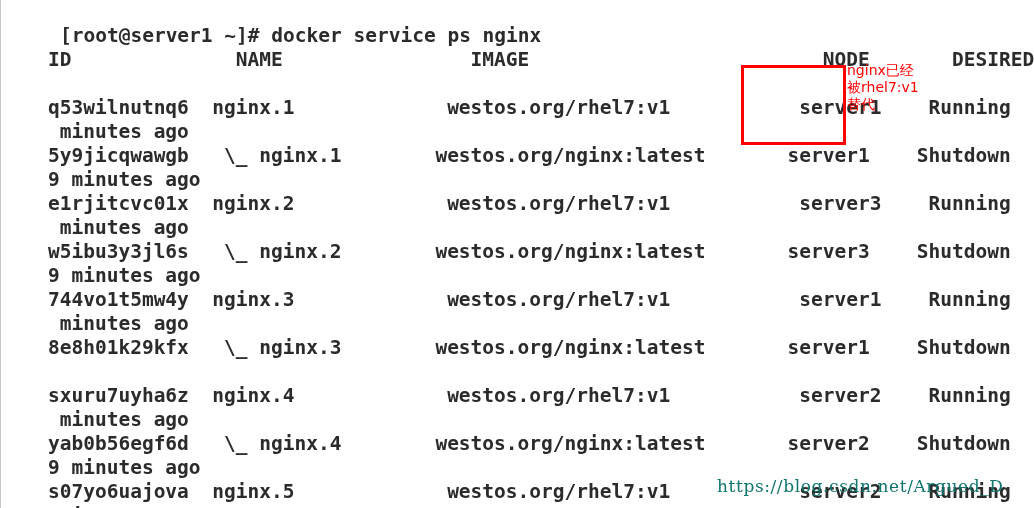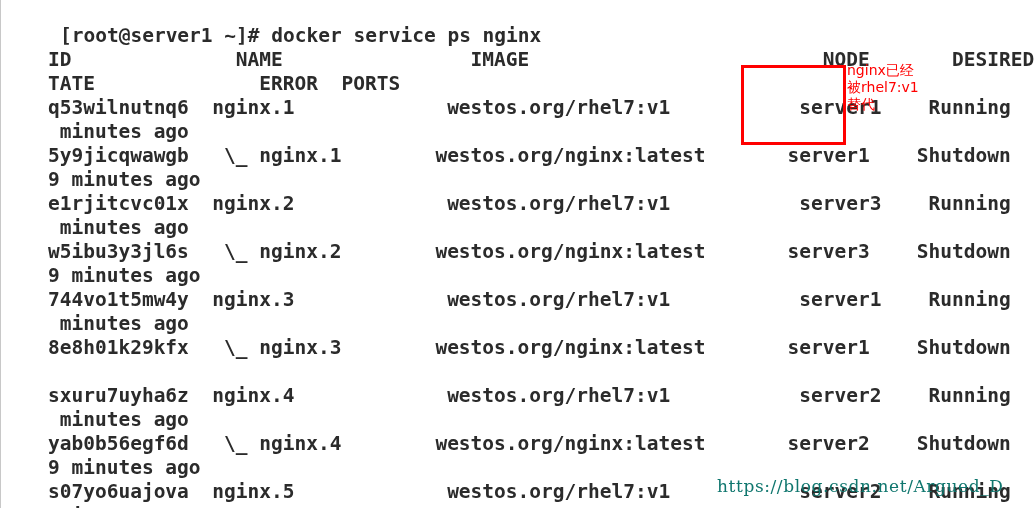--- a/index.html
+++ b/index.html
@@ -94,23 +94,20 @@
 <div id="terminal">
 
   <div class="line" style="top:0px;padding-left:12px;">
     <span class="seg">[root@server1 ~]# docker service ps nginx</span>
   </div>
 
   <div class="line" style="top:24px;">
     <span class="seg">ID              NAME                IMAGE                         NODE       DESIRED STATE   CURRENT S</span>
   </div>
 
-  <div class="line" style="top:48px;">
-    <span class="seg">TATE              ERROR  PORTS</span>
-  </div>
 
   <div class="line" style="top:72px;">
     <span class="seg">q53wilnutnq6  nginx.1             westos.org/rhel7:v1           server1    Running         Running 8</span>
   </div>
   <div class="line" style="top:96px;">
     <span class="seg"> minutes ago</span>
   </div>
 
   <div class="line" style="top:120px;">
     <span class="seg">5y9jicqwawgb   \_ nginx.1        westos.org/nginx:latest       server1    Shutdown        Shutdown</span>

